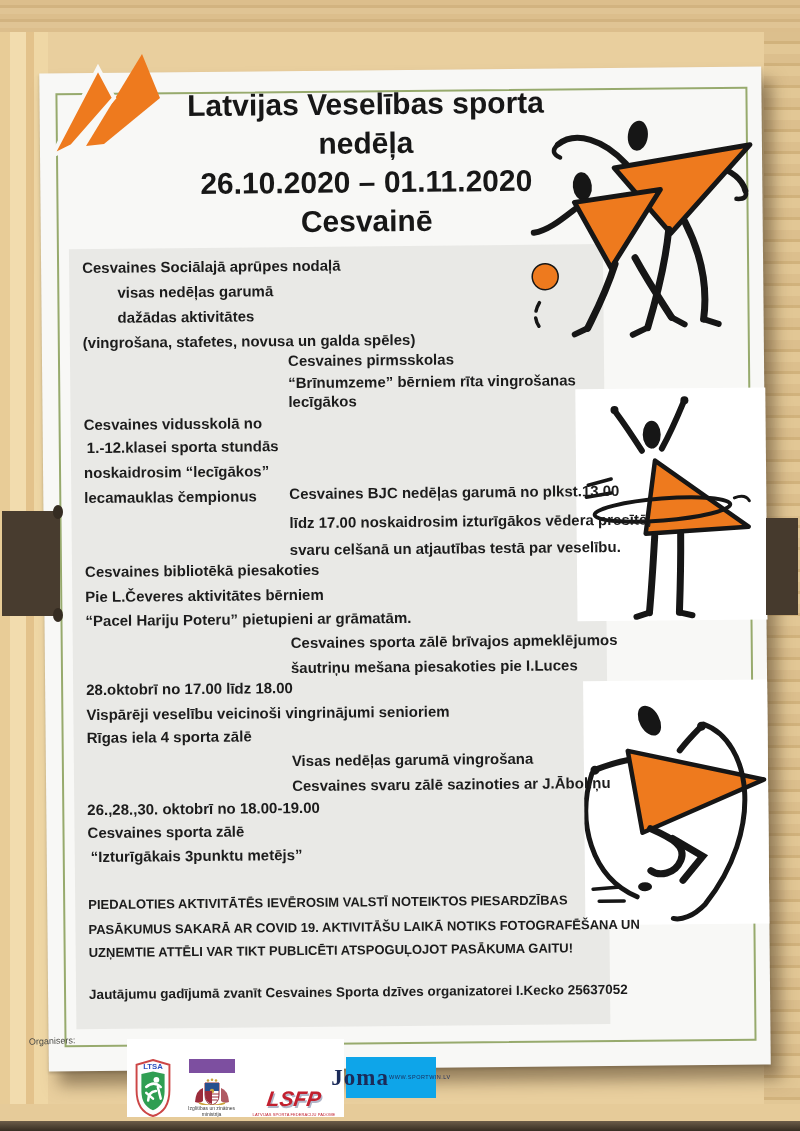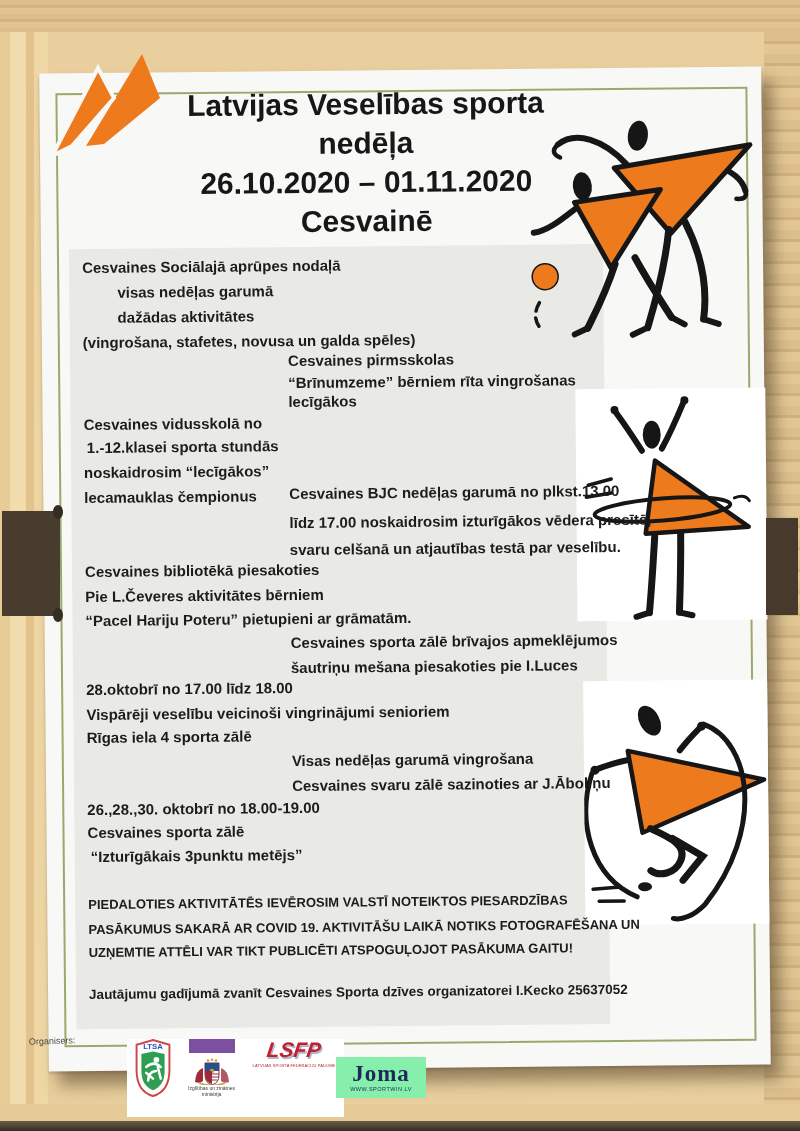--- a/index.html
+++ b/index.html
@@ -38,23 +38,23 @@
   .strap-left::before,.strap-left::after{content:"";position:absolute;right:-3px;width:10px;height:14px;
     border-radius:50%;background:#352c22;}
   .strap-left::before{top:-6px;} .strap-left::after{bottom:-6px;}
   .strap-right{position:absolute;left:766px;top:518px;width:32px;height:97px;background:#463a2d;z-index:7;}
   
   .brand{position:absolute;left:52px;top:52px;width:112px;height:112px;z-index:6;}
   
   .organisers{position:absolute;left:29px;top:1036px;z-index:9;font:400 9px "Liberation Sans",sans-serif;
     color:#4a4a45;transform:rotate(-2deg);}
   .logostrip{position:absolute;left:127px;top:1039px;width:217px;height:78px;background:#fff;z-index:8;
-    display:flex;align-items:flex-start;justify-content:space-between;padding:0 7px;}
-  .jomabox{position:absolute;left:336px;top:1057px;width:90px;height:41px;background:#86efac;z-index:8;
-    display:flex;flex-direction:column;align-items:center;justify-content:center;}
+    display:flex;align-items:flex-end;justify-content:space-between;padding:0 7px;}
+  .jomabox{position:absolute;left:346px;top:1057px;width:90px;height:41px;background:#0ea5e9;z-index:8;
+    display:flex;align-items:center;justify-content:center;}
   .ltsa{display:flex;flex-direction:column;align-items:center;}
   .ministry{display:flex;flex-direction:column;align-items:center;width:58px;}
   .ministry .bar{width:46px;height:14px;background:#7d4fa0;margin-bottom:5px;}
   .ministry .cap{font:400 5px/6px "Liberation Sans",sans-serif;color:#3a3a3a;text-align:center;}
   .lsfp{display:flex;flex-direction:column;align-items:center;width:86px;}
   .lsfp .word{font:italic 800 21px/22px "Liberation Sans",sans-serif;color:#c2202f;
     transform:skewX(-8deg);text-shadow:1.5px 1.5px 0 rgba(30,45,100,.35);}
   .lsfp .cap{font:400 4px/5px "Liberation Sans",sans-serif;color:#c2202f;letter-spacing:.1px;margin-top:2px;}
   .jomabox .word{font:800 23px/24px "Liberation Serif",serif;color:#1b2b59;letter-spacing:1px;}
   .jomabox .cap{font:400 5.5px/7px "Liberation Sans",sans-serif;color:#1b2b59;letter-spacing:.5px;}

